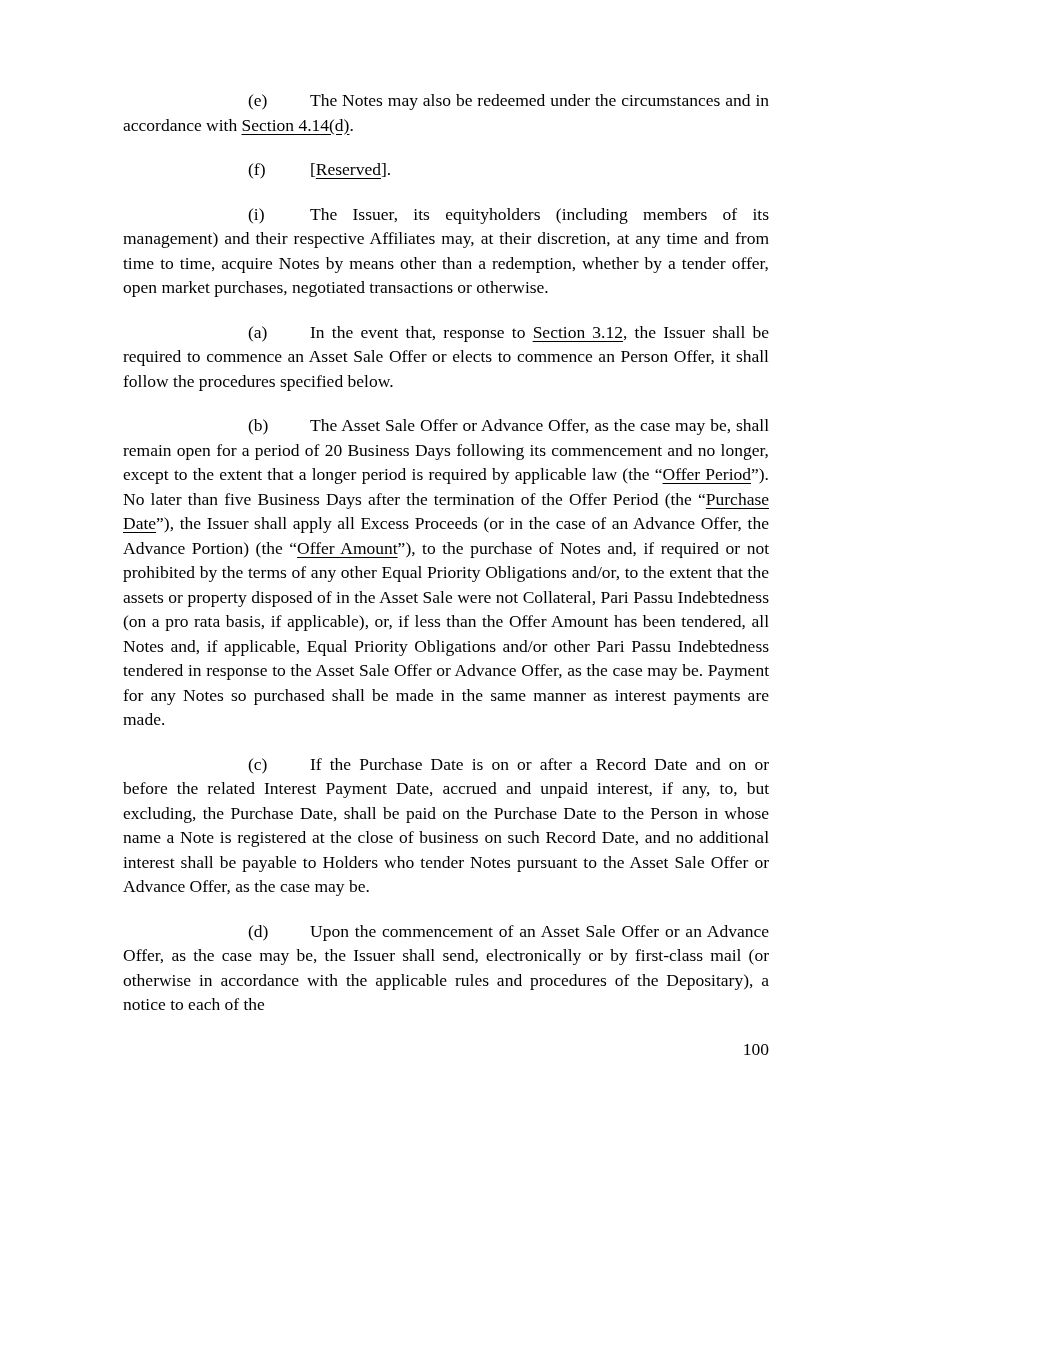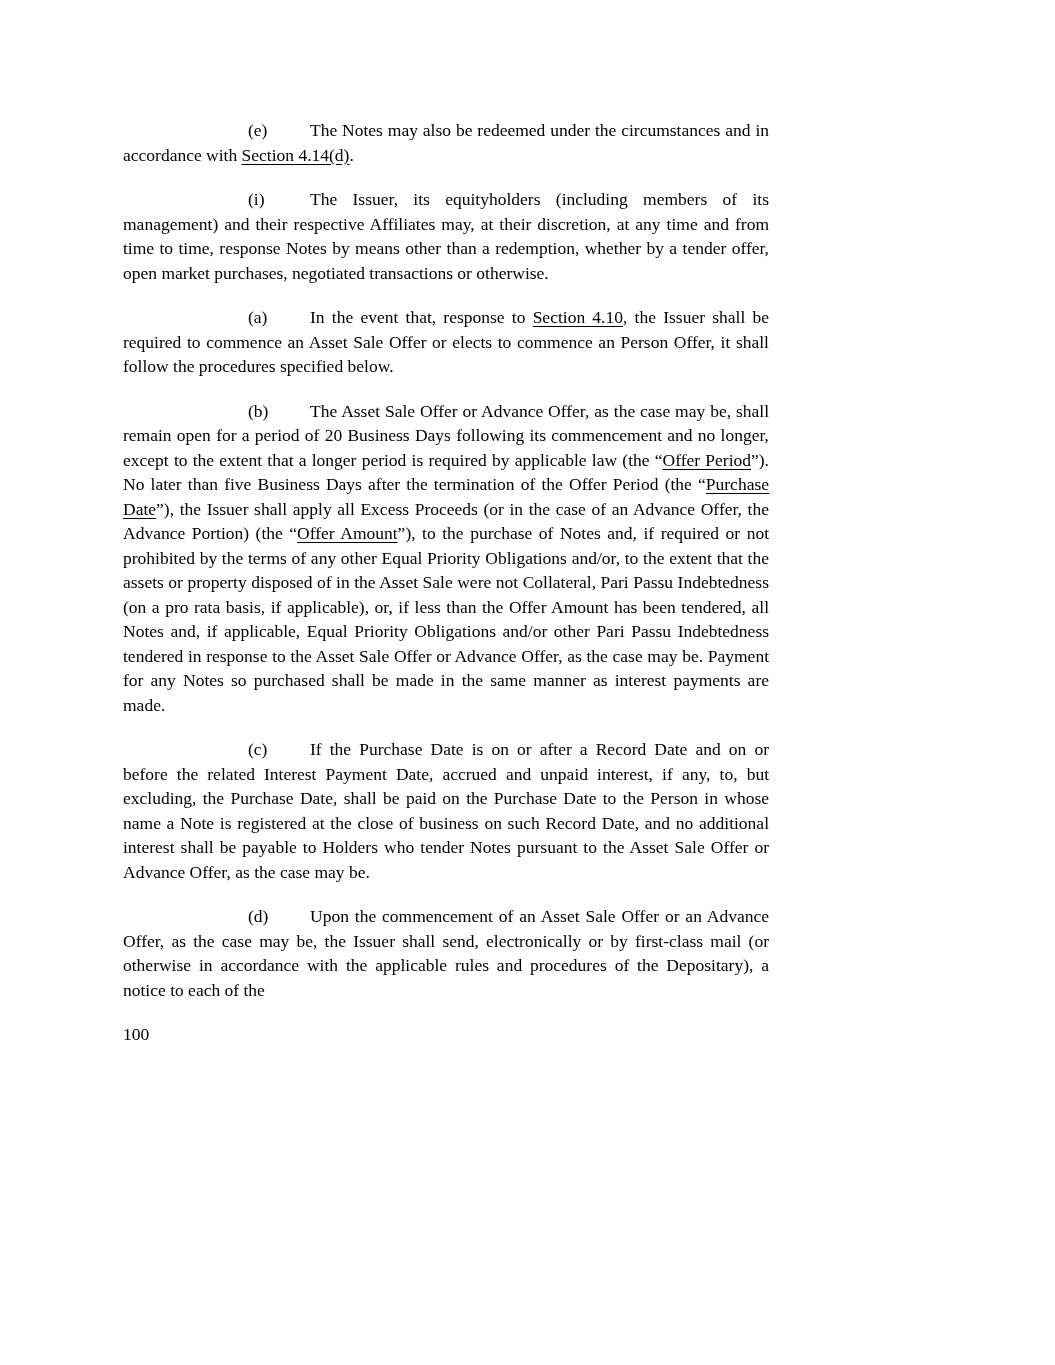--- a/index.html
+++ b/index.html
@@ -8,51 +8,52 @@
     height: 1365px;
     background: #ffffff;
     color: #000000;
     font-family: "Liberation Serif", "DejaVu Serif", serif;
     overflow: hidden;
   }
   .page {
     box-sizing: border-box;
     width: 894px;
     height: 1365px;
-    padding: 118px 125px 0 123px;
+    padding: 88px 125px 0 123px;
   }
   .para {
     font-size: 17.5px;
     line-height: 24.5px;
     text-align: justify;
     margin: 0 0 20px 0;
   }
   .para.sub   { text-indent: 125px; }
   .para.indent{ text-indent: 63px; }
   .para.heading { text-indent: 0; }
   .label {
     display: inline-block;
     text-indent: 0;
     width: 62px;
   }
   .hlabel { width: 147px; }
   .u { text-decoration: underline; text-underline-offset: 3px; }
   .footer {
     font-size: 17.5px;
     line-height: 24.5px;
-    text-align: left;
+    text-align: right;
     margin-top: 10px;
   }
 </style>
 </head>
 <body>
 
 <div class="page">
   <div id="paragraphs">
       <div class="para sub"><span class="label">(e)</span><span>The Notes may also be redeemed under the circumstances and in accordance with </span><span class="u">Section 4.14(d)</span><span>.</span></div>
-      <div class="para sub"><span class="label">(i)</span><span>The Issuer, its equityholders (including members of its management) and their respective Affiliates may, at their discretion, at any time and from time to time, response Notes by means other than a redemption, whether by a tender offer, open market purchases, negotiated transactions or otherwise.</span></div>
-      <div class="para sub"><span class="label">(a)</span><span>In the event that, response to </span><span class="u">Section 4.10</span><span>, the Issuer shall be required to commence an Asset Sale Offer or elects to commence an Person Offer, it shall follow the procedures specified below.</span></div>
+      <div class="para sub"><span class="label">(f)</span><span>[</span><span class="u">Reserved</span><span>].</span></div>
+      <div class="para sub"><span class="label">(i)</span><span>The Issuer, its equityholders (including members of its management) and their respective Affiliates may, at their discretion, at any time and from time to time, acquire Notes by means other than a redemption, whether by a tender offer, open market purchases, negotiated transactions or otherwise.</span></div>
+      <div class="para sub"><span class="label">(a)</span><span>In the event that, response to </span><span class="u">Section 3.12</span><span>, the Issuer shall be required to commence an Asset Sale Offer or elects to commence an Person Offer, it shall follow the procedures specified below.</span></div>
       <div class="para sub"><span class="label">(b)</span><span>The Asset Sale Offer or Advance Offer, as the case may be, shall remain open for a period of 20 Business Days following its commencement and no longer, except to the extent that a longer period is required by applicable law (the “</span><span class="u">Offer Period</span><span>”). No later than five Business Days after the termination of the Offer Period (the “</span><span class="u">Purchase Date</span><span>”), the Issuer shall apply all Excess Proceeds (or in the case of an Advance Offer, the Advance Portion) (the “</span><span class="u">Offer Amount</span><span>”), to the purchase of Notes and, if required or not prohibited by the terms of any other Equal Priority Obligations and/or, to the extent that the assets or property disposed of in the Asset Sale were not Collateral, Pari Passu Indebtedness (on a pro rata basis, if applicable), or, if less than the Offer Amount has been tendered, all Notes and, if applicable, Equal Priority Obligations and/or other Pari Passu Indebtedness tendered in response to the Asset Sale Offer or Advance Offer, as the case may be. Payment for any Notes so purchased shall be made in the same manner as interest payments are made.</span></div>
       <div class="para sub"><span class="label">(c)</span><span>If the Purchase Date is on or after a Record Date and on or before the related Interest Payment Date, accrued and unpaid interest, if any, to, but excluding, the Purchase Date, shall be paid on the Purchase Date to the Person in whose name a Note is registered at the close of business on such Record Date, and no additional interest shall be payable to Holders who tender Notes pursuant to the Asset Sale Offer or Advance Offer, as the case may be.</span></div>
       <div class="para sub"><span class="label">(d)</span><span>Upon the commencement of an Asset Sale Offer or an Advance Offer, as the case may be, the Issuer shall send, electronically or by first-class mail (or otherwise in accordance with the applicable rules and procedures of the Depositary), a notice to each of the</span></div>
     </div>
   <div class="footer">100</div>
 </div>
 
 </body></html>

